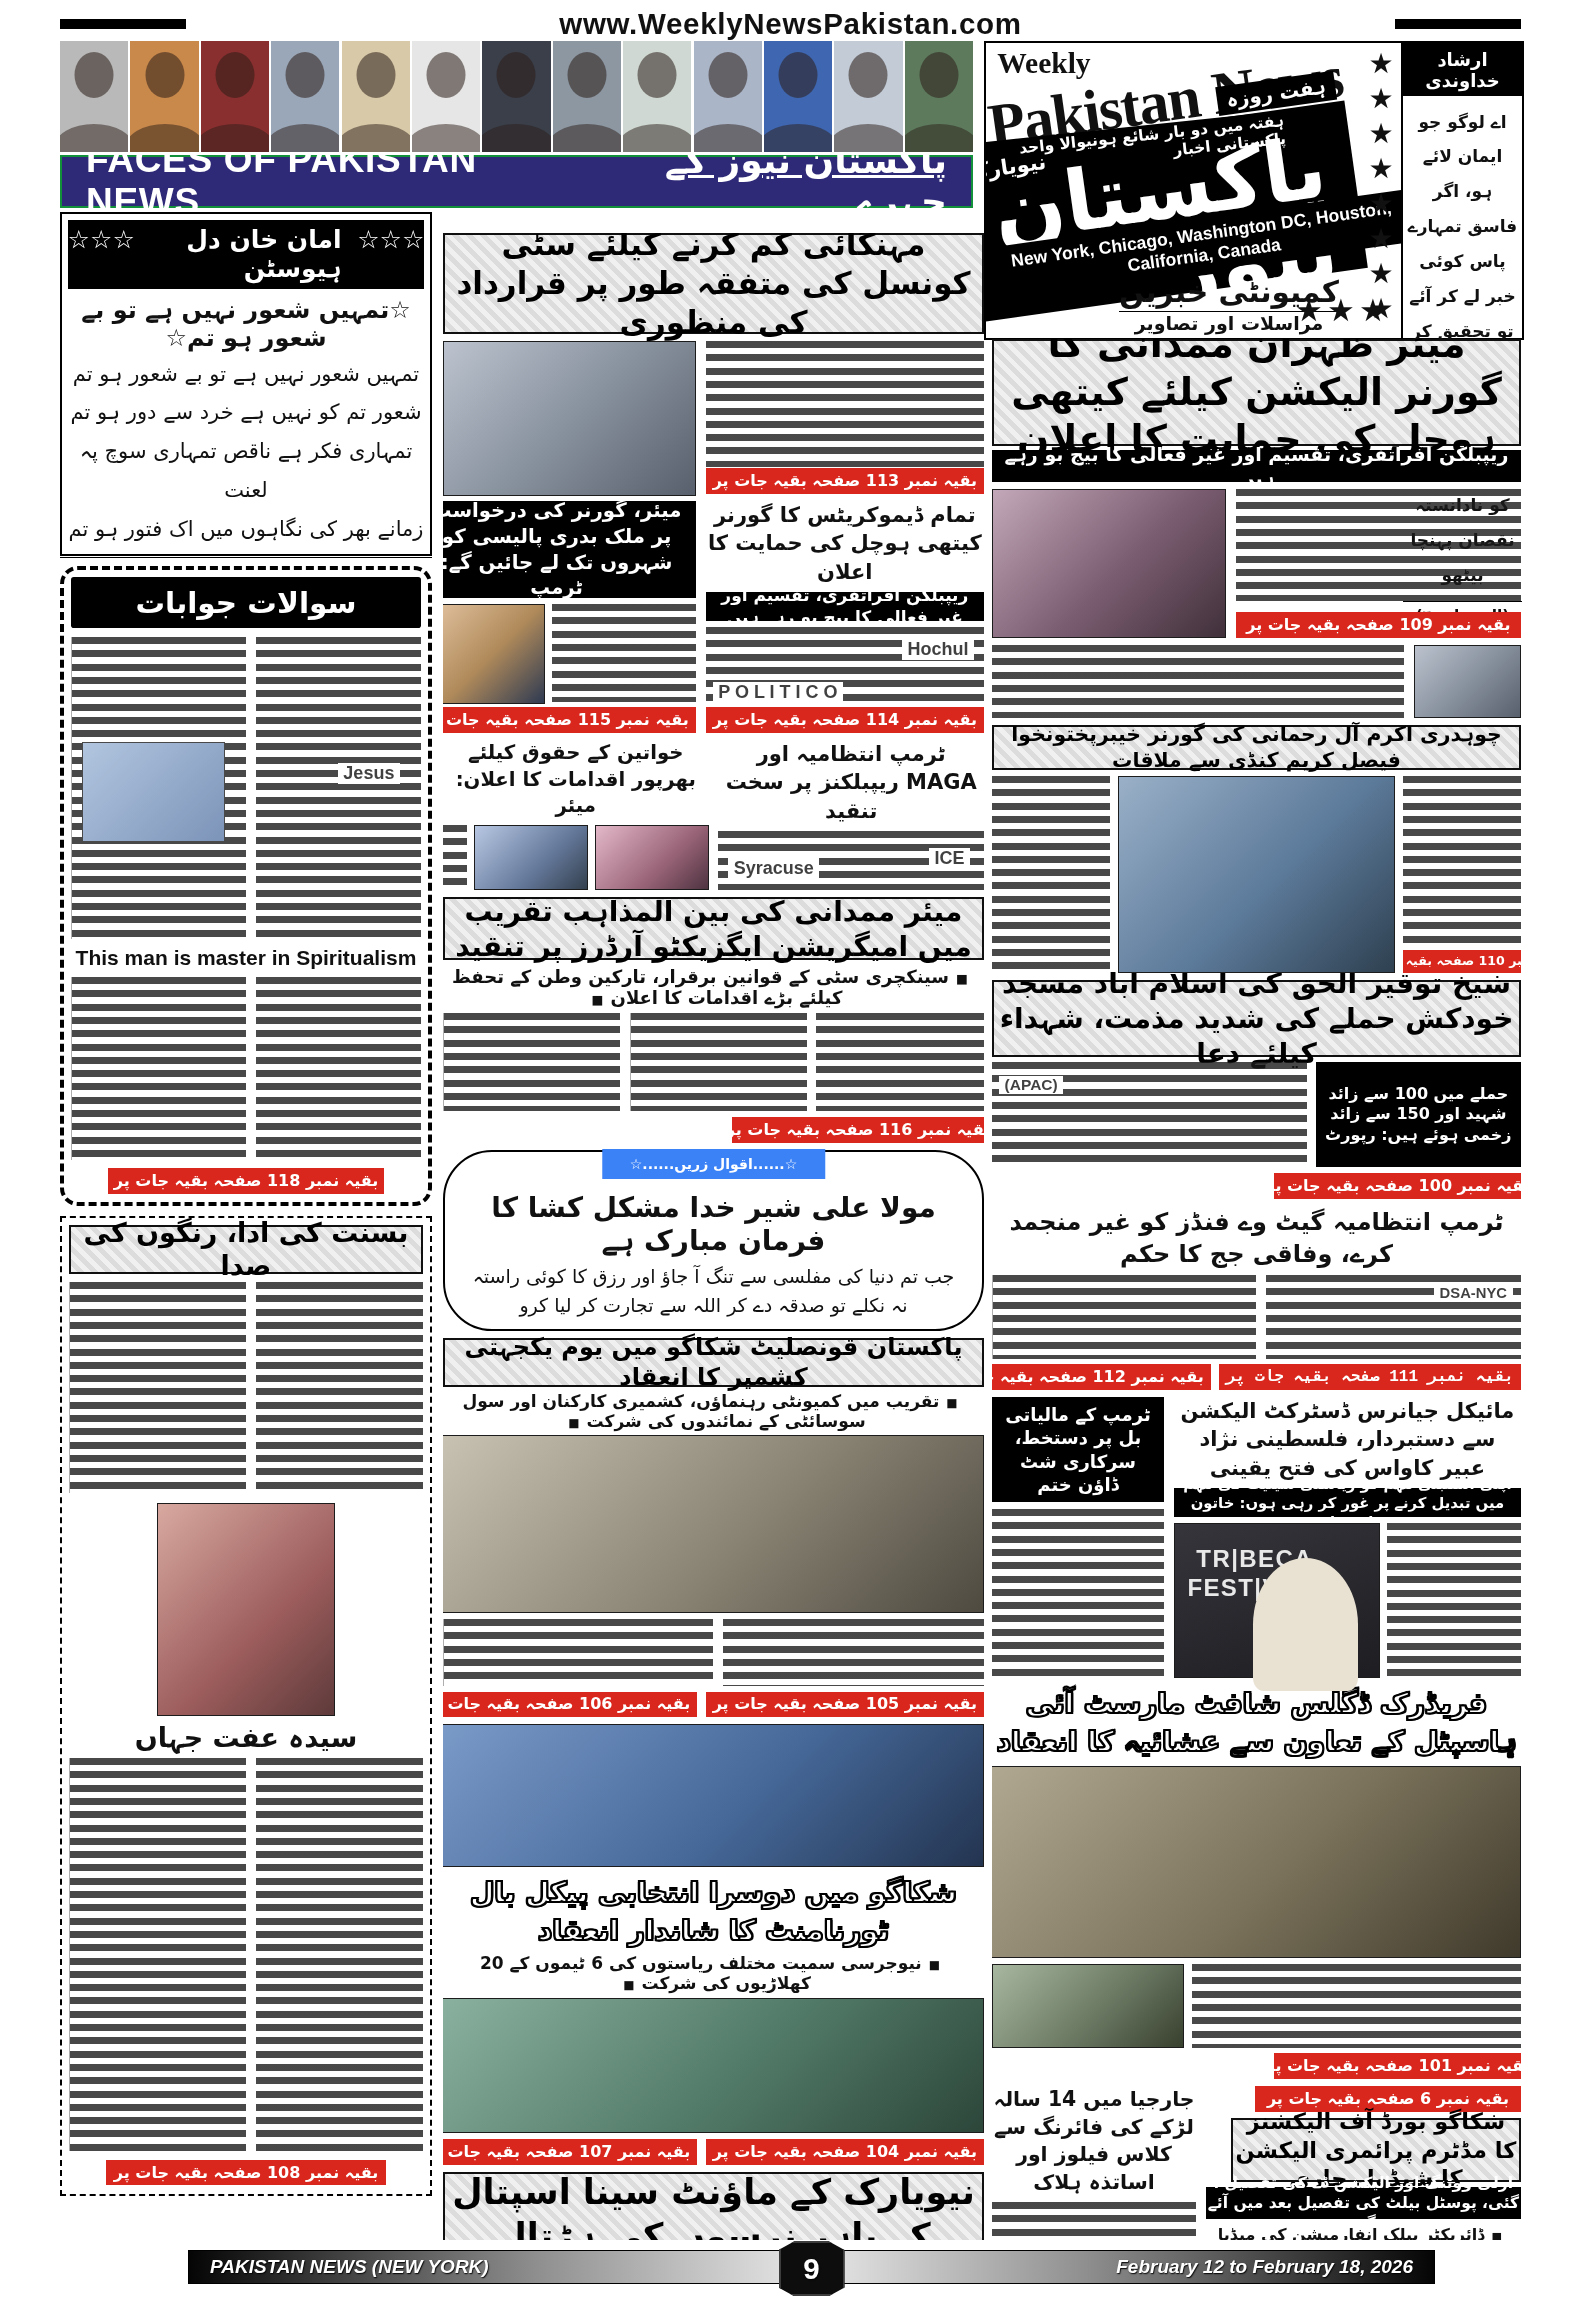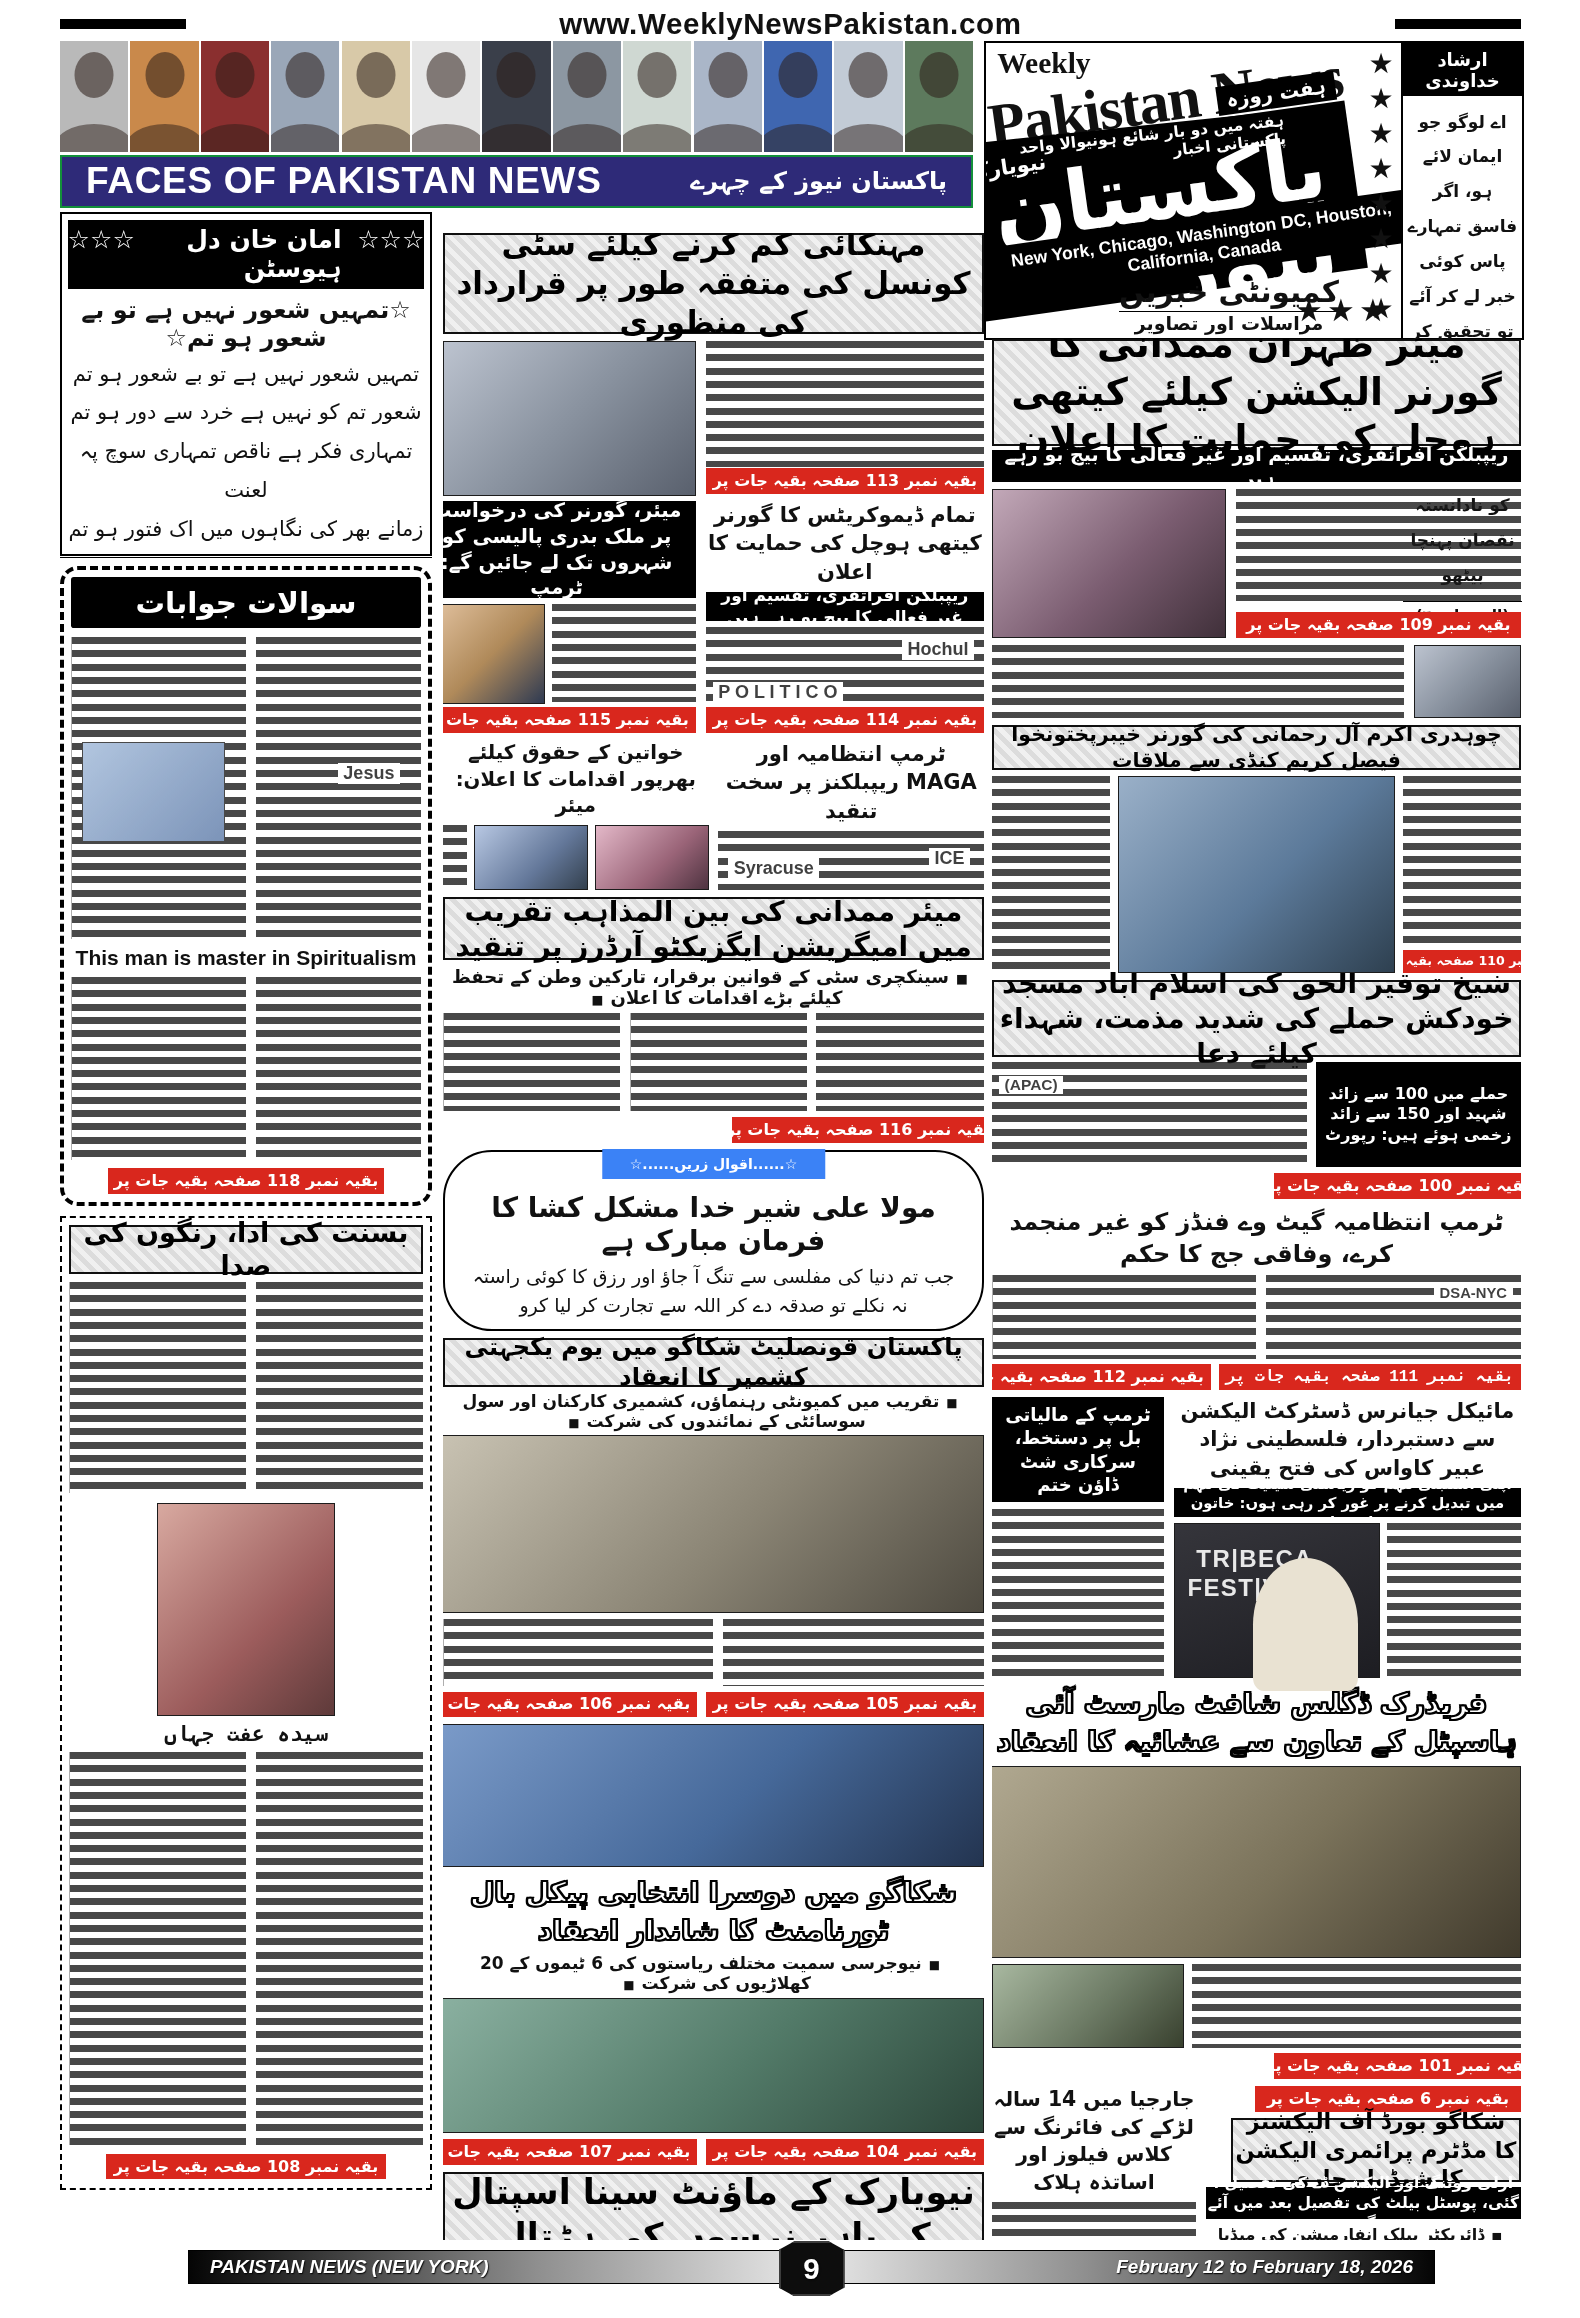--- a/index.html
+++ b/index.html
@@ -38,21 +38,21 @@
   .faces{position:absolute;left:60px;top:41px;width:913px;}
   .faces-strip{display:flex;height:111px;gap:2.1px;background:#fff;}
   .face{flex:1;position:relative;overflow:hidden;}
   .face::before{content:"";position:absolute;top:11.2px;left:50%;transform:translateX(-50%);
                 width:39px;height:46px;border-radius:50%;background:rgba(44,30,24,.55);}
   .face::after{content:"";position:absolute;bottom:-18px;left:50%;transform:translateX(-50%);
                width:79px;height:46px;border-radius:50% 50% 0 0;background:rgba(44,30,24,.5);}
   .faces-banner{margin-top:2.8px;height:49px;background:#2e2a78;border:2.8px solid #13903a;
                 display:flex;align-items:center;justify-content:space-between;padding:0 24px;color:#fff;}
   .faces-banner .en{font-family:"Liberation Sans",sans-serif;font-weight:bold;font-size:37px;letter-spacing:0.7px;}
-  .faces-banner .ur{font-size:24px;font-weight:bold;direction:rtl;}
+  .faces-banner .ur{font-size:36px;font-weight:bold;direction:rtl;text-decoration:underline;}
   
   .masthead{position:absolute;left:984px;top:41px;width:536px;height:295px;border:2.8px solid #000;
             display:flex;flex-direction:row-reverse;background:#fff;}
   .verse{width:119px;border-left:2.1px solid #000;display:flex;flex-direction:column;direction:rtl;}
   .verse .vh{background:#000;color:#fff;font-weight:bold;font-size:18px;text-align:center;padding:5.6px 1.4px;}
   .verse .vt{font-weight:bold;font-size:17px;line-height:2.05;text-align:center;padding:8.4px 4.2px;flex:1;}
   .verse .vr{border-top:1.4px solid #000;text-align:center;font-size:15.5px;font-weight:bold;padding:5.6px 0;}
   .mh-art{position:relative;flex:1;overflow:hidden;}
   .mh-weekly{position:absolute;top:4.2px;left:11.2px;font-family:"Liberation Serif",serif;
              font-weight:bold;font-size:29.5px;}
@@ -85,21 +85,21 @@
            justify-content:center;gap:15.5px;padding:5.6px 0;}
   .poem-display{font-weight:bold;font-size:24px;text-align:center;margin:7px 0 2.8px;}
   .poem-line{font-size:21px;text-align:center;line-height:1.85;}
   
   .qabox{border:4.2px dashed #000;border-radius:18px;margin-top:9.8px;padding:7px;direction:rtl;}
   .qa-title{font-size:29.5px;height:51px;border-radius:2.8px;}
   .spirit{font-family:"Liberation Sans",sans-serif;font-weight:bold;font-size:21px;text-align:center;
           margin:7px 0;direction:ltr;}
   
   .basantbox{border:2.8px dashed #000;margin-top:9.8px;padding:7px;direction:rtl;}
-  .byline{font-weight:bold;font-size:21px;text-align:center;margin:5.6px 0;direction:rtl;font-family:Liberation Mono, monospace;}
+  .byline{font-weight:bold;font-size:27px;text-align:center;margin:5.6px 0;direction:rtl;}
   .tribeca{background:linear-gradient(160deg,#35353b,#1d1d22);}
   .tribeca .tb{position:absolute;top:21px;left:12.6px;color:#e8e8e8;font-family:"Liberation Sans",sans-serif;
                font-weight:bold;font-size:24px;line-height:1.2;letter-spacing:1.4px;}
   .tribeca .hijab{position:absolute;bottom:-14px;right:21px;width:105px;height:133px;border-radius:50% 50% 10% 10%;
                   background:#e9e2d2;}
   .aqwal{border:2.8px solid #000;border-radius:49px;position:relative;padding:39px 21px 9.8px;text-align:center;direction:rtl;}
   .aqwal .at{position:absolute;top:-2.8px;left:50%;transform:translateX(-50%);background:#3b82f6;color:#fff;
              font-weight:bold;font-size:14px;padding:7px 28px;}
   .aqwal .al{font-weight:bold;font-size:28px;}
   .aqwal .aq{font-size:19px;margin-top:5.6px;line-height:1.5;}

